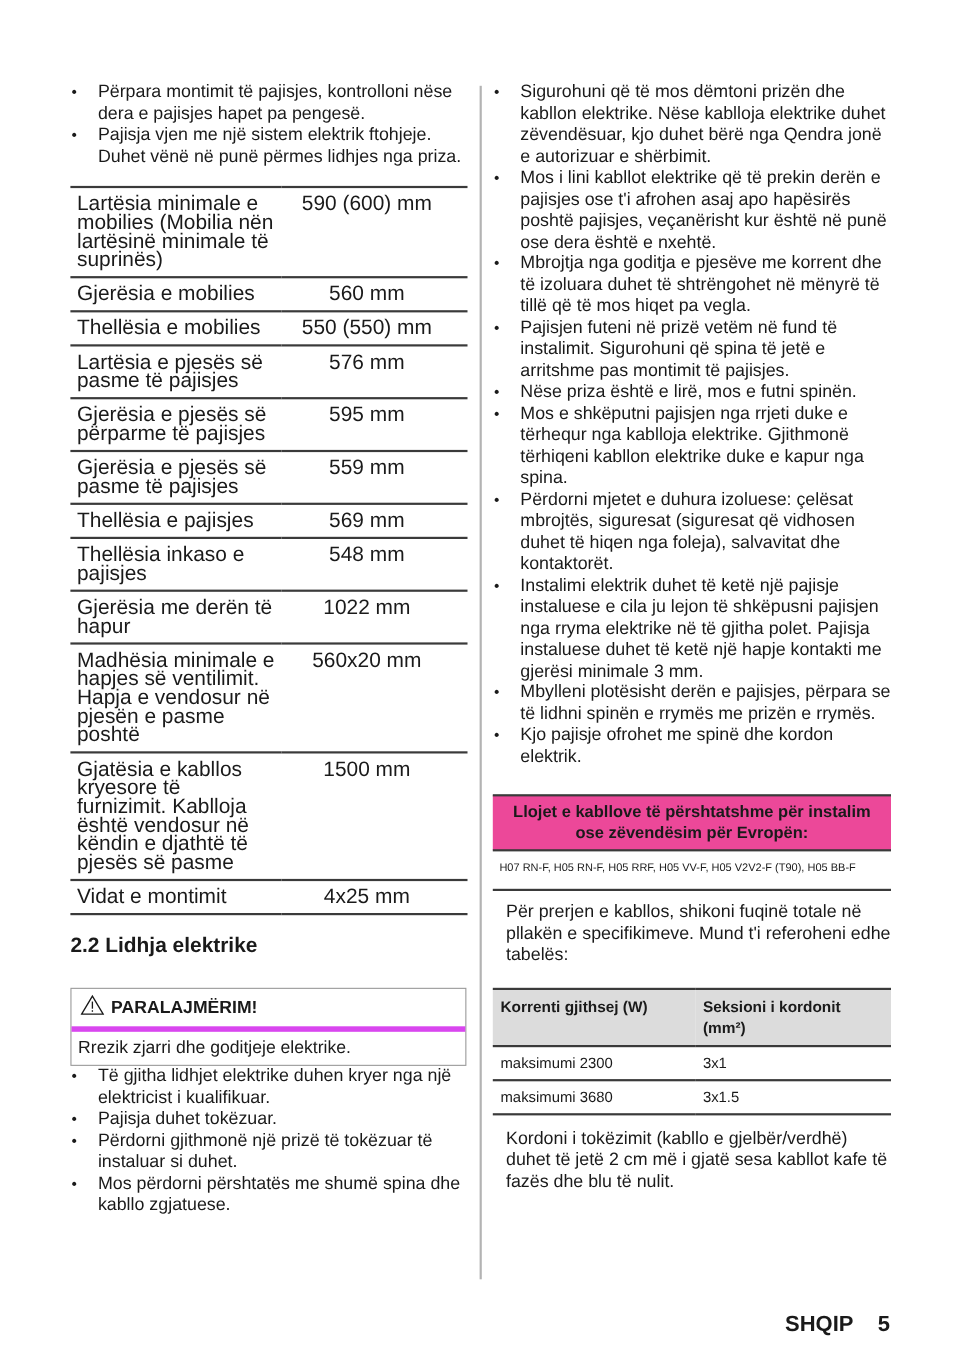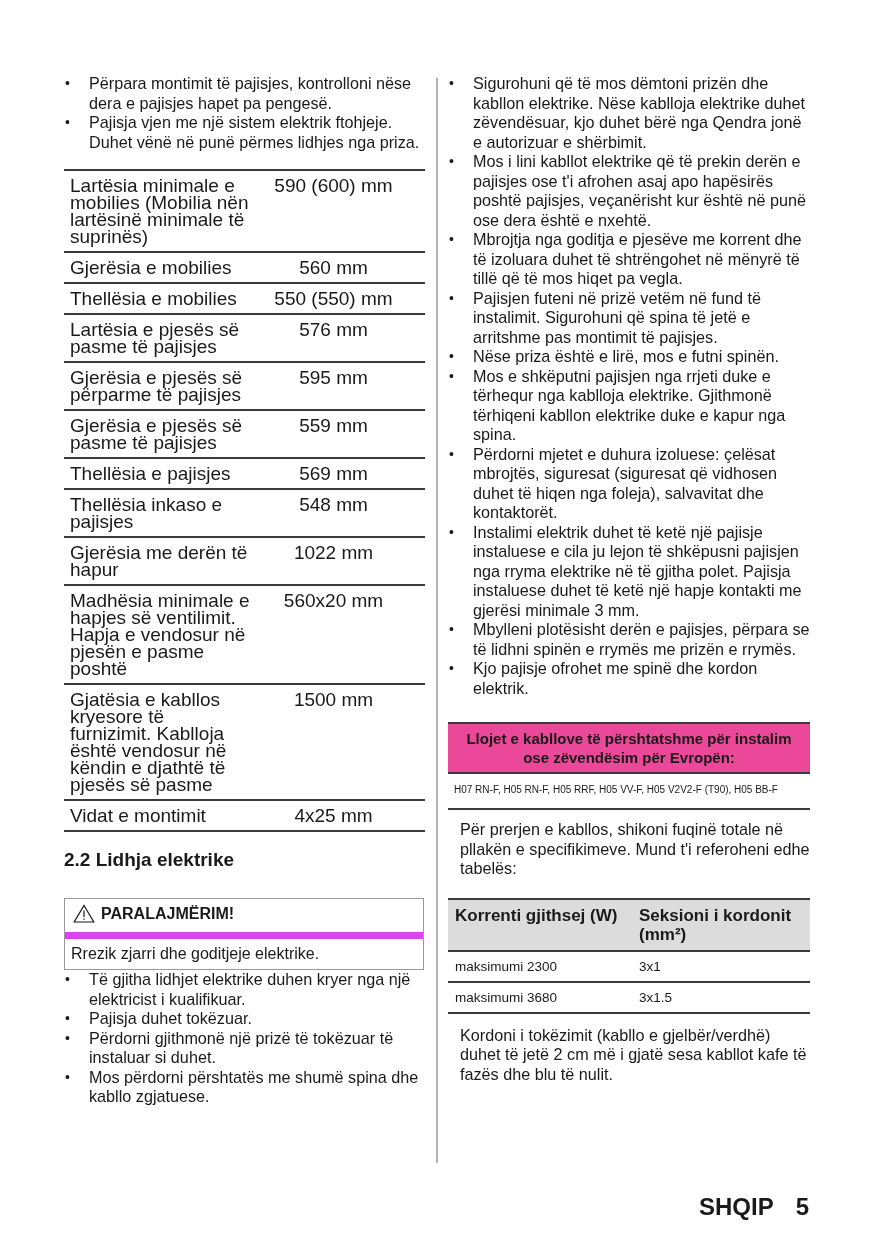--- a/index.html
+++ b/index.html
@@ -27,50 +27,50 @@
     font-size: 19px; line-height: 17px; padding: 6px 6px 6px 6px;
   }
   table.spec tr:last-child td { border-bottom: 2px solid #3a3a3a; }
   table.spec td.k { width: 180px; padding-left: 6px; }
   table.spec td.v { text-align: center; padding-right: 20px; }
   h2.section {
     font-size: 19px; font-weight: bold; margin: 17px 0 27px 0; line-height: 22px;
   }
   .warn-box { border: 1.5px solid #9a9a9a; width: 358px; }
   .warn-head {
-    display: flex; gap: 6px; padding: 5px 8px 4px 8px;
-    font-size: 16px; font-weight: bold; border-bottom: 7px solid #d946ef;
+    display: flex; align-items: center; gap: 6px; padding: 5px 8px 4px 8px;
+    font-size: 16px; font-weight: bold; border-bottom: 5px solid #d946ef;
     line-height: 20px;
   }
   .warn-body { padding: 5px 6px 5px 6px; font-size: 16px; line-height: 20px; }
   .bullets-2 { margin-top: 8px; }
   .cable-table { width: 362px; border-collapse: collapse; margin-top: 24px; }
   .cable-table th {
     background: #ec4899; font-size: 15px; font-weight: bold; line-height: 19px;
     padding: 5px 8px; border-top: 2px solid #3a3a3a; border-bottom: 2px solid #3a3a3a;
     text-align: center;
   }
   .cable-table td {
     font-size: 10px; line-height: 17px; padding: 7px 8px 10px 6px;
     border-bottom: 2px solid #3a3a3a;
   }
   p.para { margin: 10px 0 0 12px; font-size: 16.2px; line-height: 19.5px; }
   table.power { width: 362px; border-collapse: collapse; margin-top: 19px; }
   table.power th {
-    background: #dcdcdc; font-size: 17px; font-weight: bold; text-align: left;
+    background: #dcdcdc; font-size: 14px; font-weight: bold; text-align: left;
     vertical-align: top; line-height: 19px; padding: 6px 6px 6px 7px;
     border-top: 2px solid #3a3a3a; border-bottom: 2px solid #3a3a3a;
   }
   table.power td {
     font-size: 13.5px; line-height: 17px; padding: 6px 6px 6px 7px;
     border-bottom: 2px solid #3a3a3a;
   }
   table.power .c1 { width: 171px; }
   .footer {
-    position: absolute; right: 65px; top: 1193px; font-size: 24px; font-weight: bold;
+    position: absolute; right: 65px; top: 1193px; font-size: 20px; font-weight: bold;
     display: flex; gap: 22px; color: #1a1a1a;
   }
 </style>
 </head>
 <body>
 
 <div class="divider"></div>
 
 <div class="col col-left">
   <ul class="bullets">

